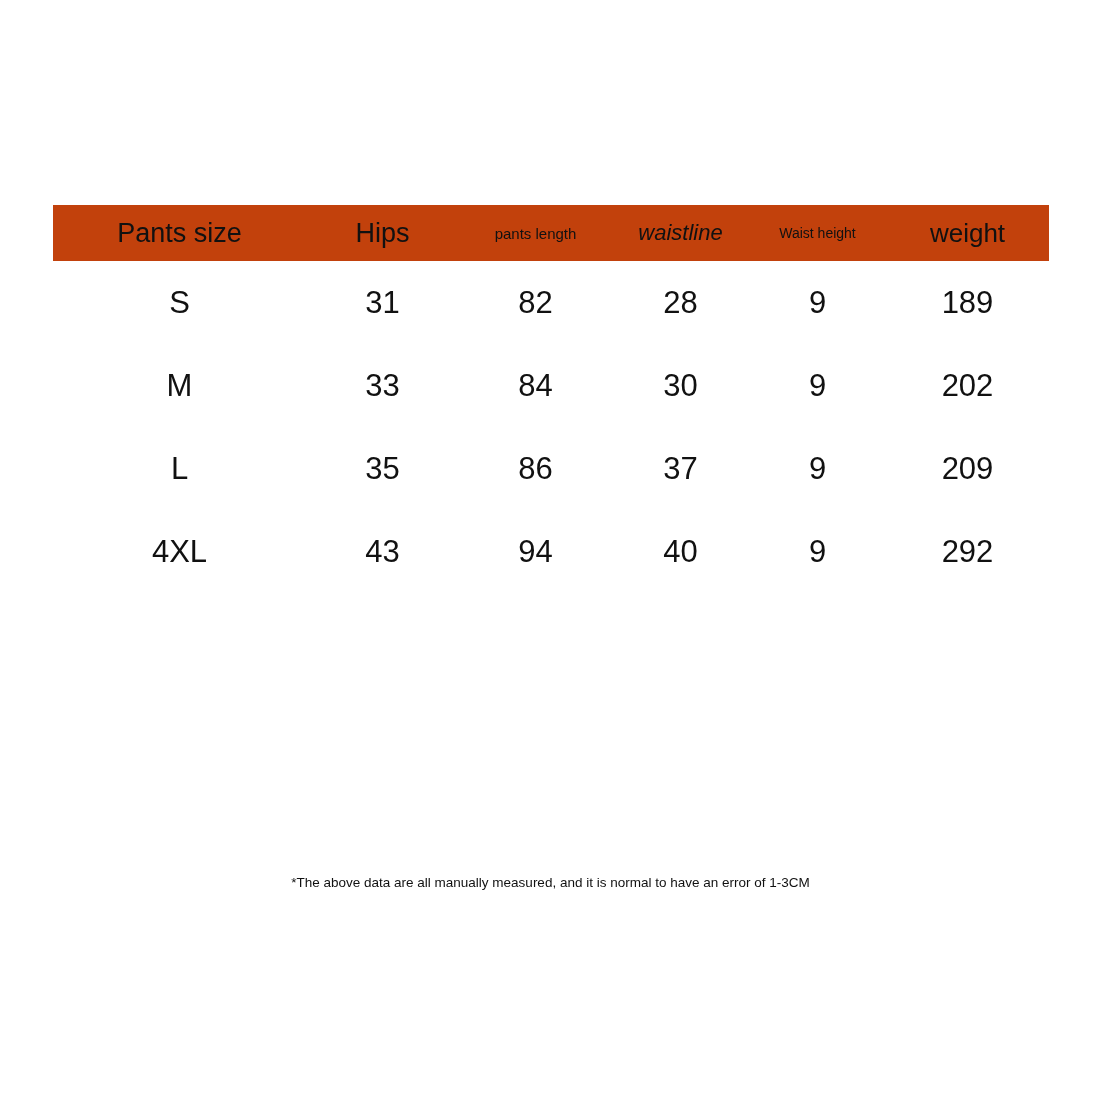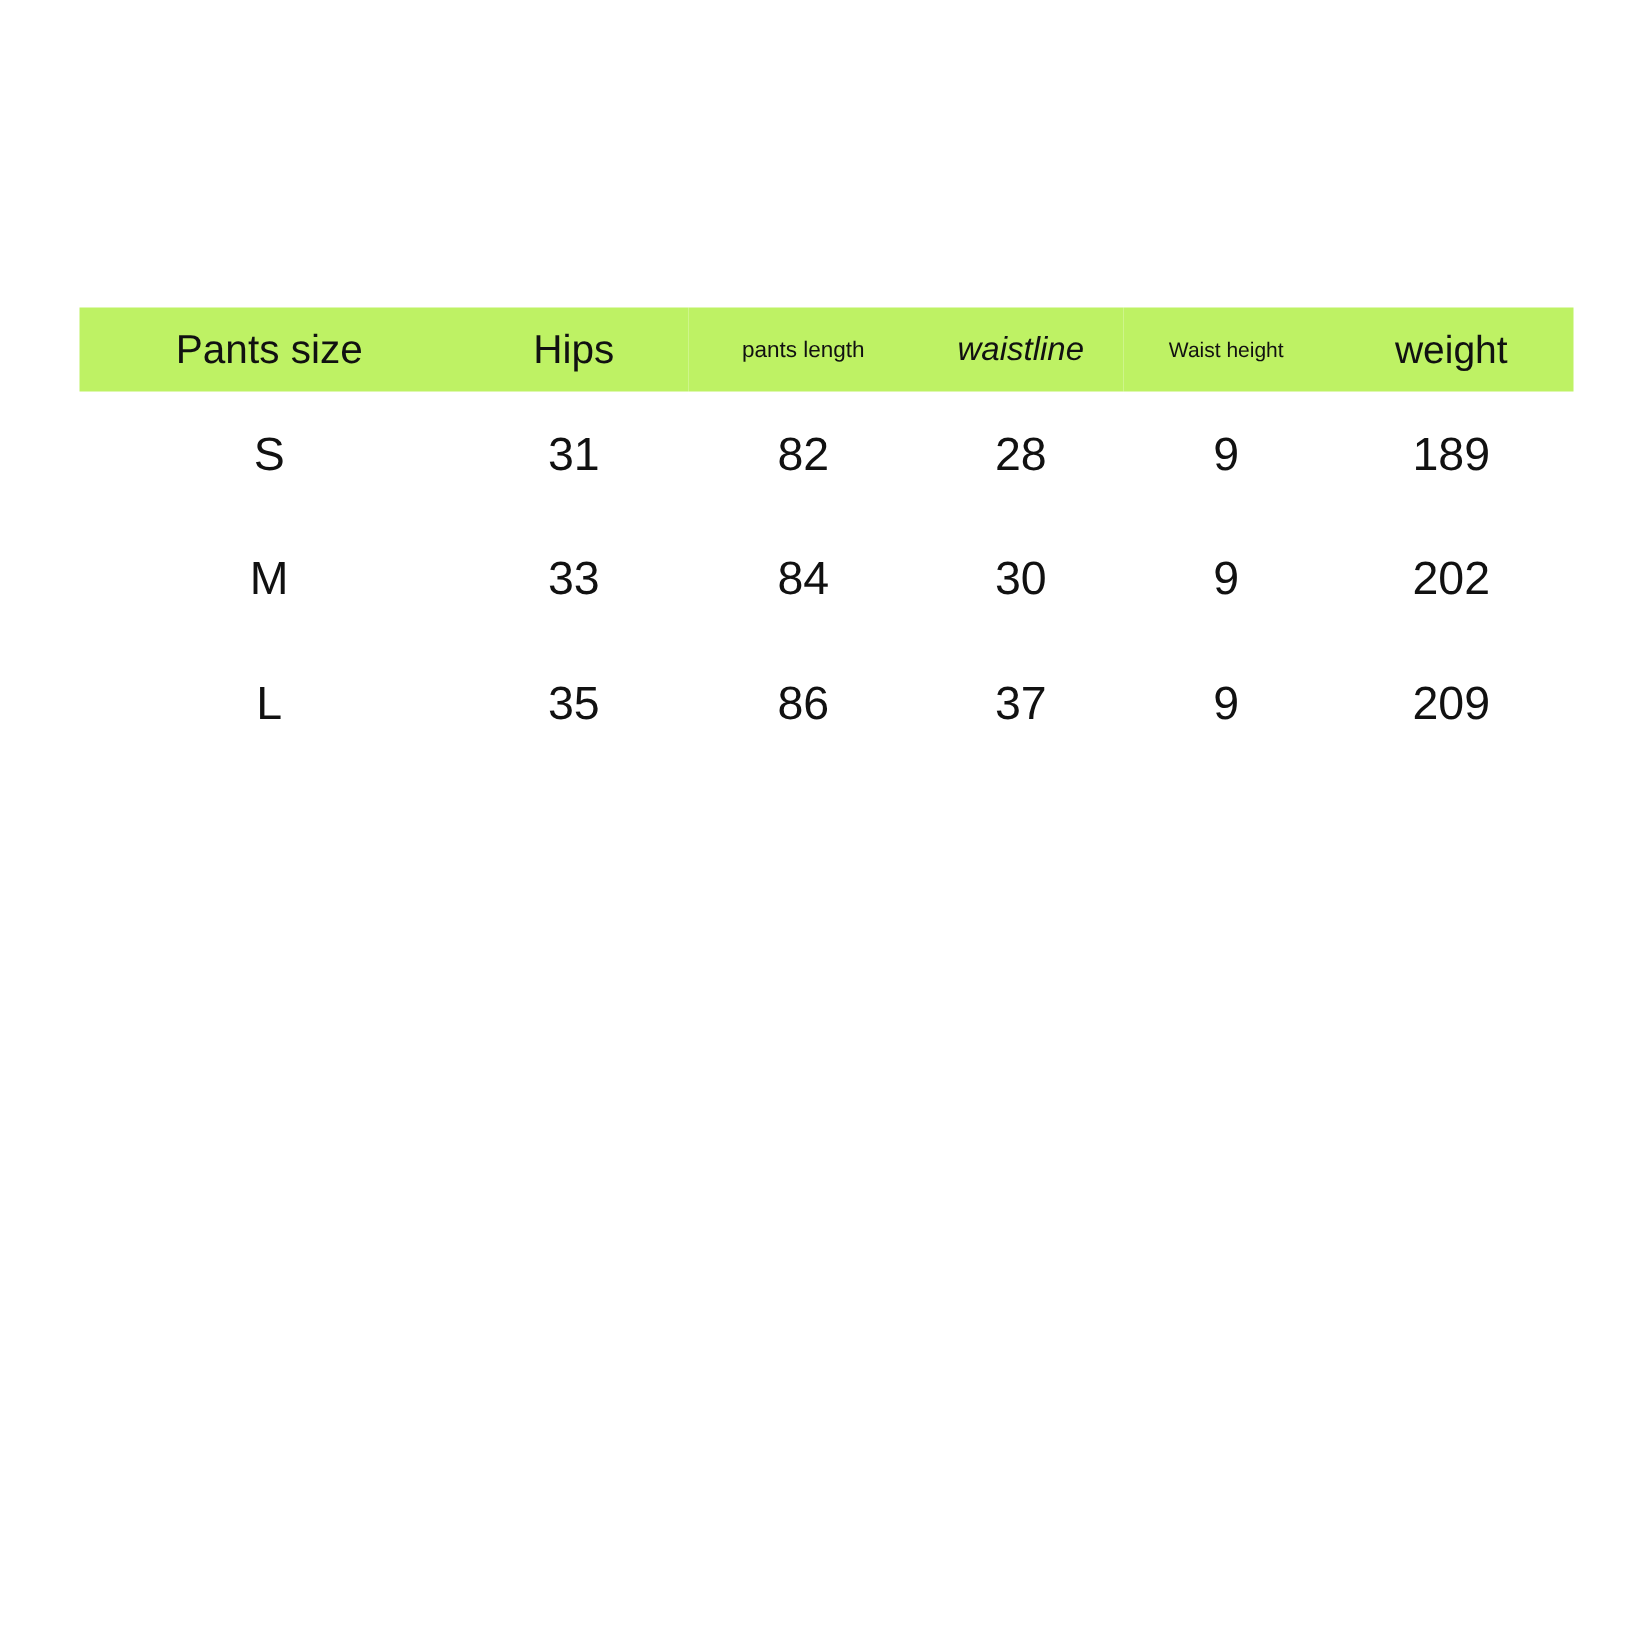--- a/index.html
+++ b/index.html
@@ -32,21 +32,21 @@
     width: 996px;
   }
 
   table.size-table {
     border-collapse: collapse;
     width: 100%;
     table-layout: fixed;
   }
 
   table.size-table thead tr {
-    background: #bef264;
+    background: #c2410c;
   }
 
   table.size-table thead th {
     height: 56px;
     font-weight: 400;
     text-align: center;
     vertical-align: middle;
     color: #111111;
     padding: 0;
   }
@@ -130,18 +130,27 @@
           <td>202</td>
         </tr>
         <tr>
           <td>L</td>
           <td>35</td>
           <td>86</td>
           <td>37</td>
           <td>9</td>
           <td>209</td>
         </tr>
+        <tr>
+          <td>4XL</td>
+          <td>43</td>
+          <td>94</td>
+          <td>40</td>
+          <td>9</td>
+          <td>292</td>
+        </tr>
       </tbody>
     </table>
   </div>
 
+  <div class="footnote">*The above data are all manually measured, and it is normal to have an error of 1-3CM</div>
 
 </div>
 
 </body></html>

